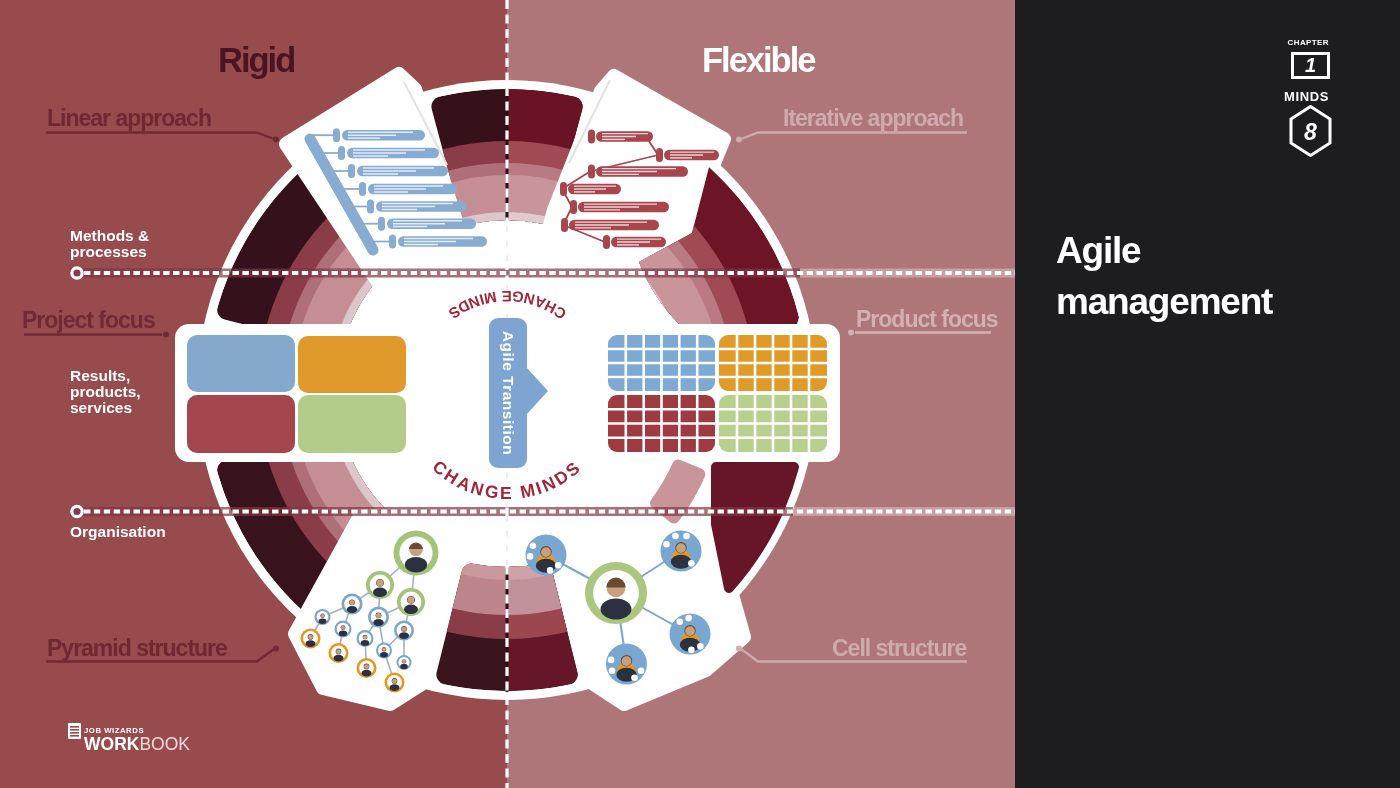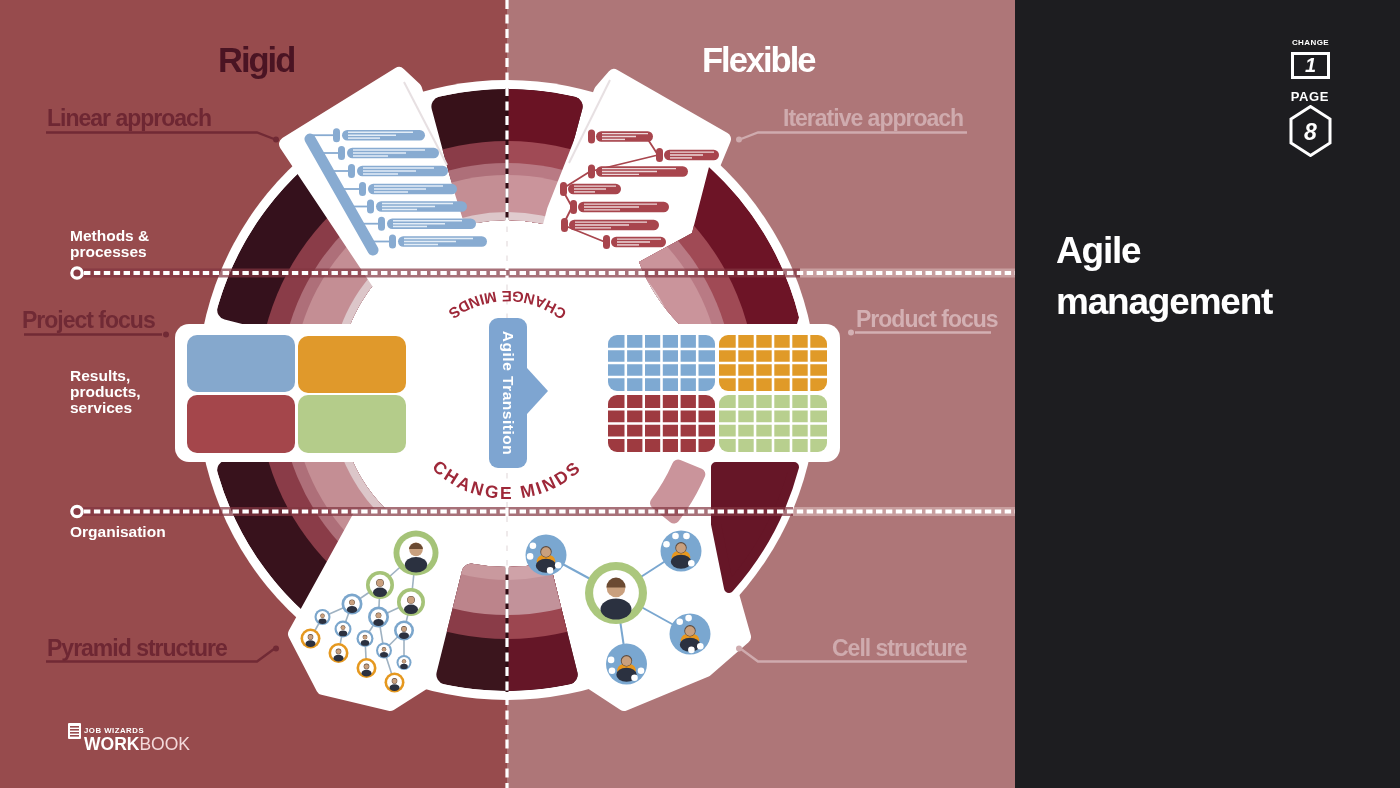--- a/index.html
+++ b/index.html
@@ -474,23 +474,23 @@
 <rect x="70" y="735" width="9" height="1.6" fill="#974b4d"></rect>
 </g>
 <text x="84" y="733" font-family="Liberation Sans, sans-serif" font-weight="bold" font-size="7.8" fill="#fff" letter-spacing="0.5">JOB WIZARDS</text>
 <text x="84" y="750" font-family="Liberation Sans, sans-serif" font-weight="900" font-size="17.5" fill="#fff">WORK<tspan font-weight="400" fill="#f3d9da">BOOK</tspan></text>
 
 </svg>
 </div>
 <div class="panel">
   <div class="title">Agile<br>management</div>
   <div class="chapter">
-    <div class="chlabel">CHANGE</div>
+    <div class="chlabel">CHAPTER</div>
     <div class="sq">1</div>
-    <div class="pglabel">PAGE</div>
+    <div class="pglabel">MINDS</div>
     <div class="hex">
       <svg width="47" height="52" viewBox="0 0 47 52">
         <path d="M 23.5,1.5 L 43,14 L 43,38 L 23.5,50.5 L 4,38 L 4,14 Z" fill="none" stroke="#fff" stroke-width="3"></path>
         <text x="23.5" y="27" text-anchor="middle" dominant-baseline="central" font-family="Liberation Sans, sans-serif" font-weight="bold" font-style="italic" font-size="23" fill="#fff">8</text>
       </svg>
     </div>
   </div>
 </div>
 </div>
 

